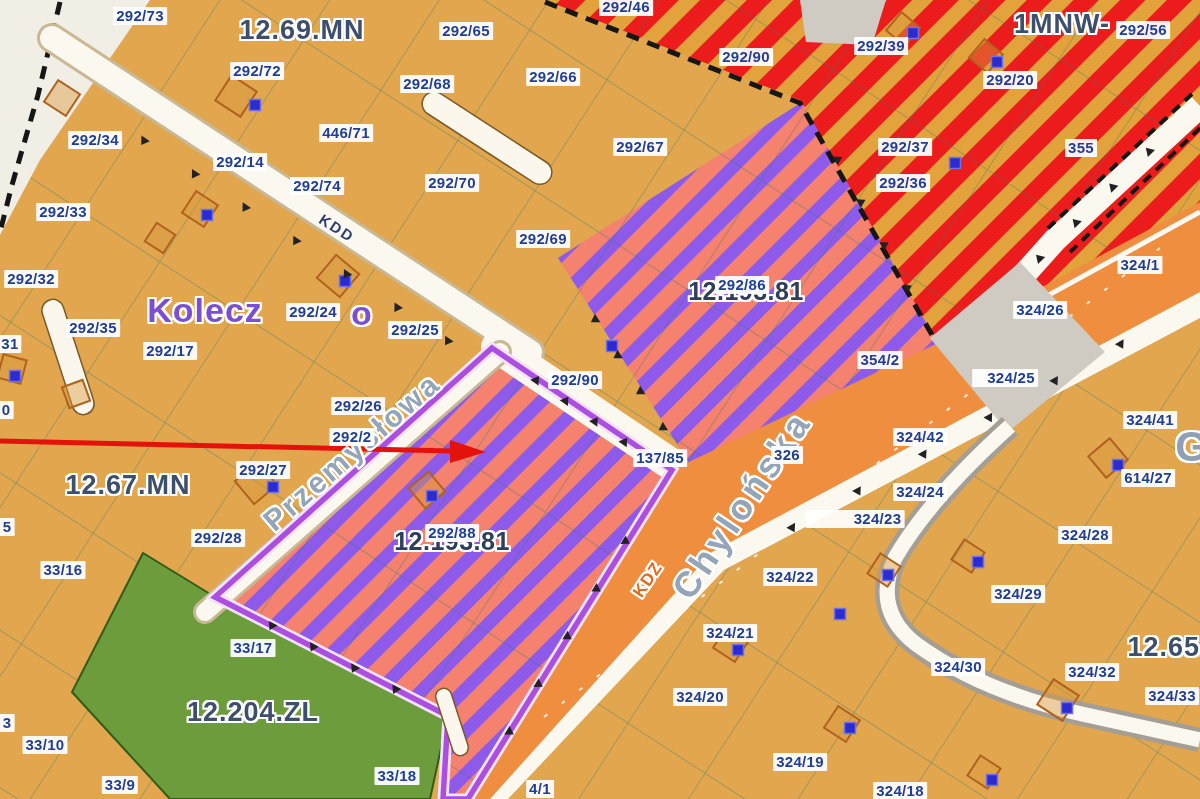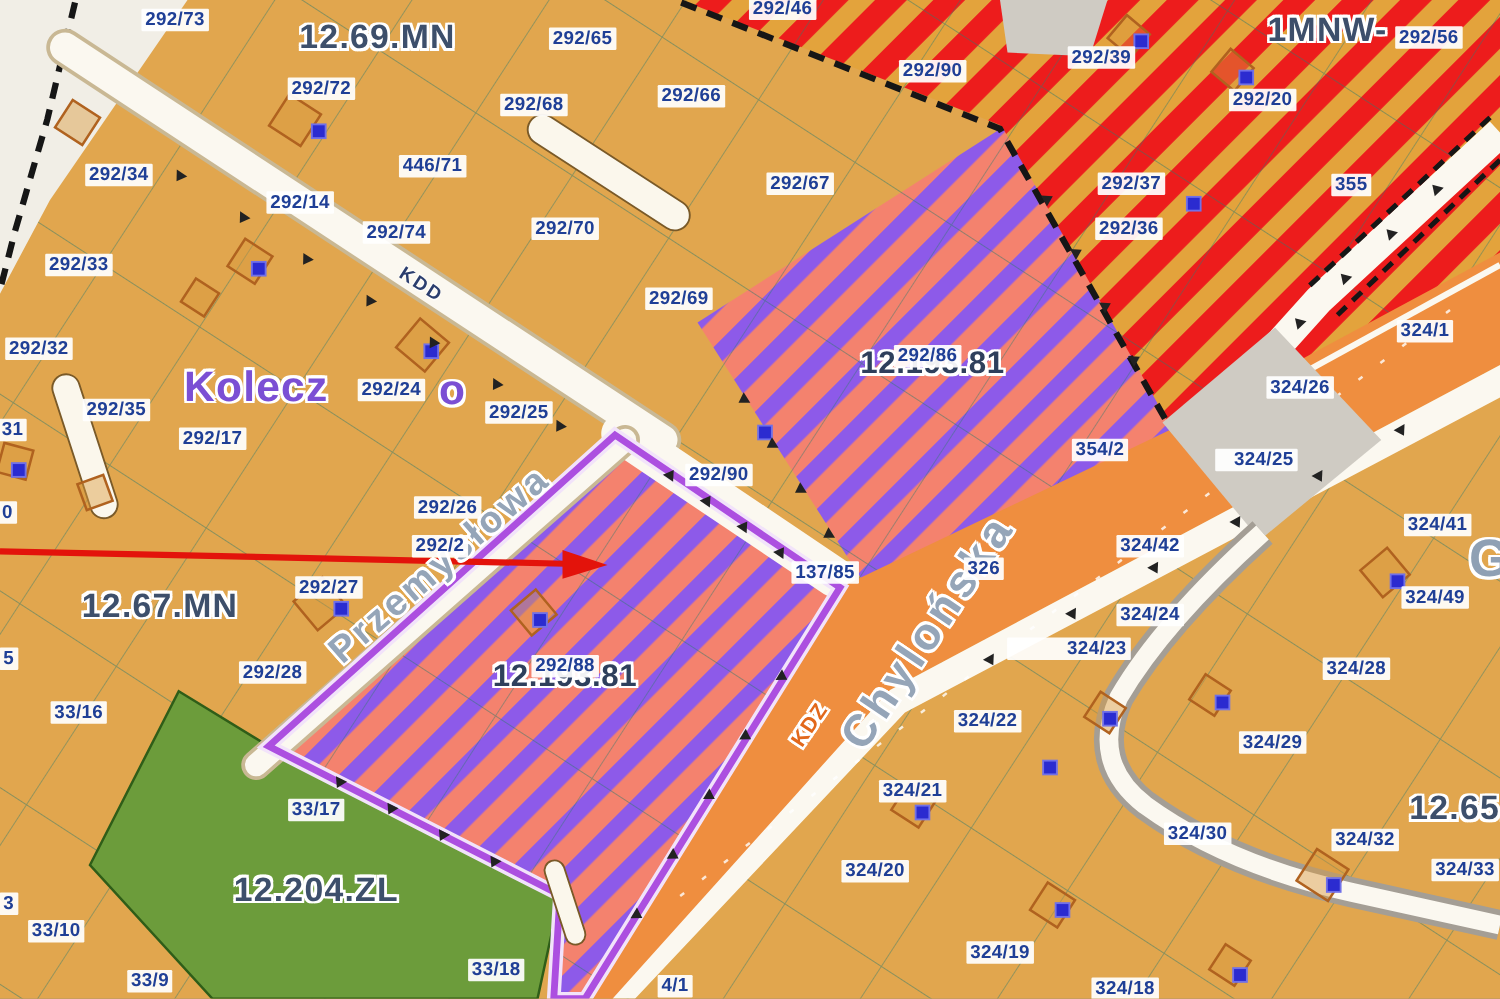--- a/index.html
+++ b/index.html
@@ -221,35 +221,35 @@
       <div class="lbl chip" style="left: 31px; top: 279px;">292/32</div>
       <div class="lbl chip" style="left: 93px; top: 328px;">292/35</div>
       <div class="lbl chip" style="left: 170px; top: 351px;">292/17</div>
       <div class="lbl chip" style="left: 313px; top: 312px;">292/24</div>
       <div class="lbl chip" style="left: 1140px; top: 265px;">324/1</div>
       <div class="lbl chip" style="left: 415px; top: 330px;">292/25</div>
       <div class="lbl chip" style="left: 1040px; top: 310px;">324/26</div>
       <div class="lbl chip" style="left: 337px; top: 406px; margin-left: 21px;">292/26</div>
       <div class="lbl chip" style="left: 575px; top: 380px;">292/90</div>
       <div class="lbl chip" style="left: 880px; top: 360px;">354/2</div>
-      <div class="lbl chip" style="left: 1005px; top: 368px; padding-left: 15px;">324/25</div>
+      <div class="lbl chip" style="left: 1005px; top: 378px; padding-left: 15px;">324/25</div>
       <div class="lbl chip" style="left: 10px; top: 344px;">31</div>
       <div class="lbl chip" style="left: 6px; top: 410px;">0</div>
       <div class="lbl chip" style="left: 7px; top: 527px;">5</div>
       <div class="lbl chip" style="left: 7px; top: 723px;">3</div>
       <div class="lbl chip" style="left: 263px; top: 470px;">292/27</div>
       <div class="lbl chip" style="left: 352px; top: 437px;">292/2</div>
       <div class="lbl chip" style="left: 218px; top: 538px;">292/28</div>
       <div class="lbl chip" style="left: 660px; top: 458px;">137/85</div>
       <div class="lbl chip" style="left: 787px; top: 455px;">326</div>
       <div class="lbl chip" style="left: 920px; top: 437px;">324/42</div>
       <div class="lbl chip" style="left: 920px; top: 492px;">324/24</div>
       <div class="lbl chip" style="left: 1150px; top: 420px;">324/41</div>
       <div class="lbl chip" style="left: 855px; top: 519px; padding-left: 48px;">324/23</div>
-      <div class="lbl chip" style="left: 1148px; top: 478px;">324/49</div>
+      <div class="lbl chip" style="left: 1148px; top: 478px;">614/27</div>
       <div class="lbl chip" style="left: 1085px; top: 535px;">324/28</div>
       <div class="lbl chip" style="left: 790px; top: 577px;">324/22</div>
       <div class="lbl chip" style="left: 730px; top: 633px;">324/21</div>
       <div class="lbl chip" style="left: 1018px; top: 594px;">324/29</div>
       <div class="lbl chip" style="left: 958px; top: 632px; margin-top: 35px;">324/30</div>
       <div class="lbl chip" style="left: 1092px; top: 672px;">324/32</div>
       <div class="lbl chip" style="left: 1172px; top: 696px;">324/33</div>
       <div class="lbl chip" style="left: 672px; top: 697px; margin-left: 28px;">324/20</div>
       <div class="lbl chip" style="left: 253px; top: 648px;">33/17</div>
       <div class="lbl chip" style="left: 63px; top: 570px;">33/16</div>

